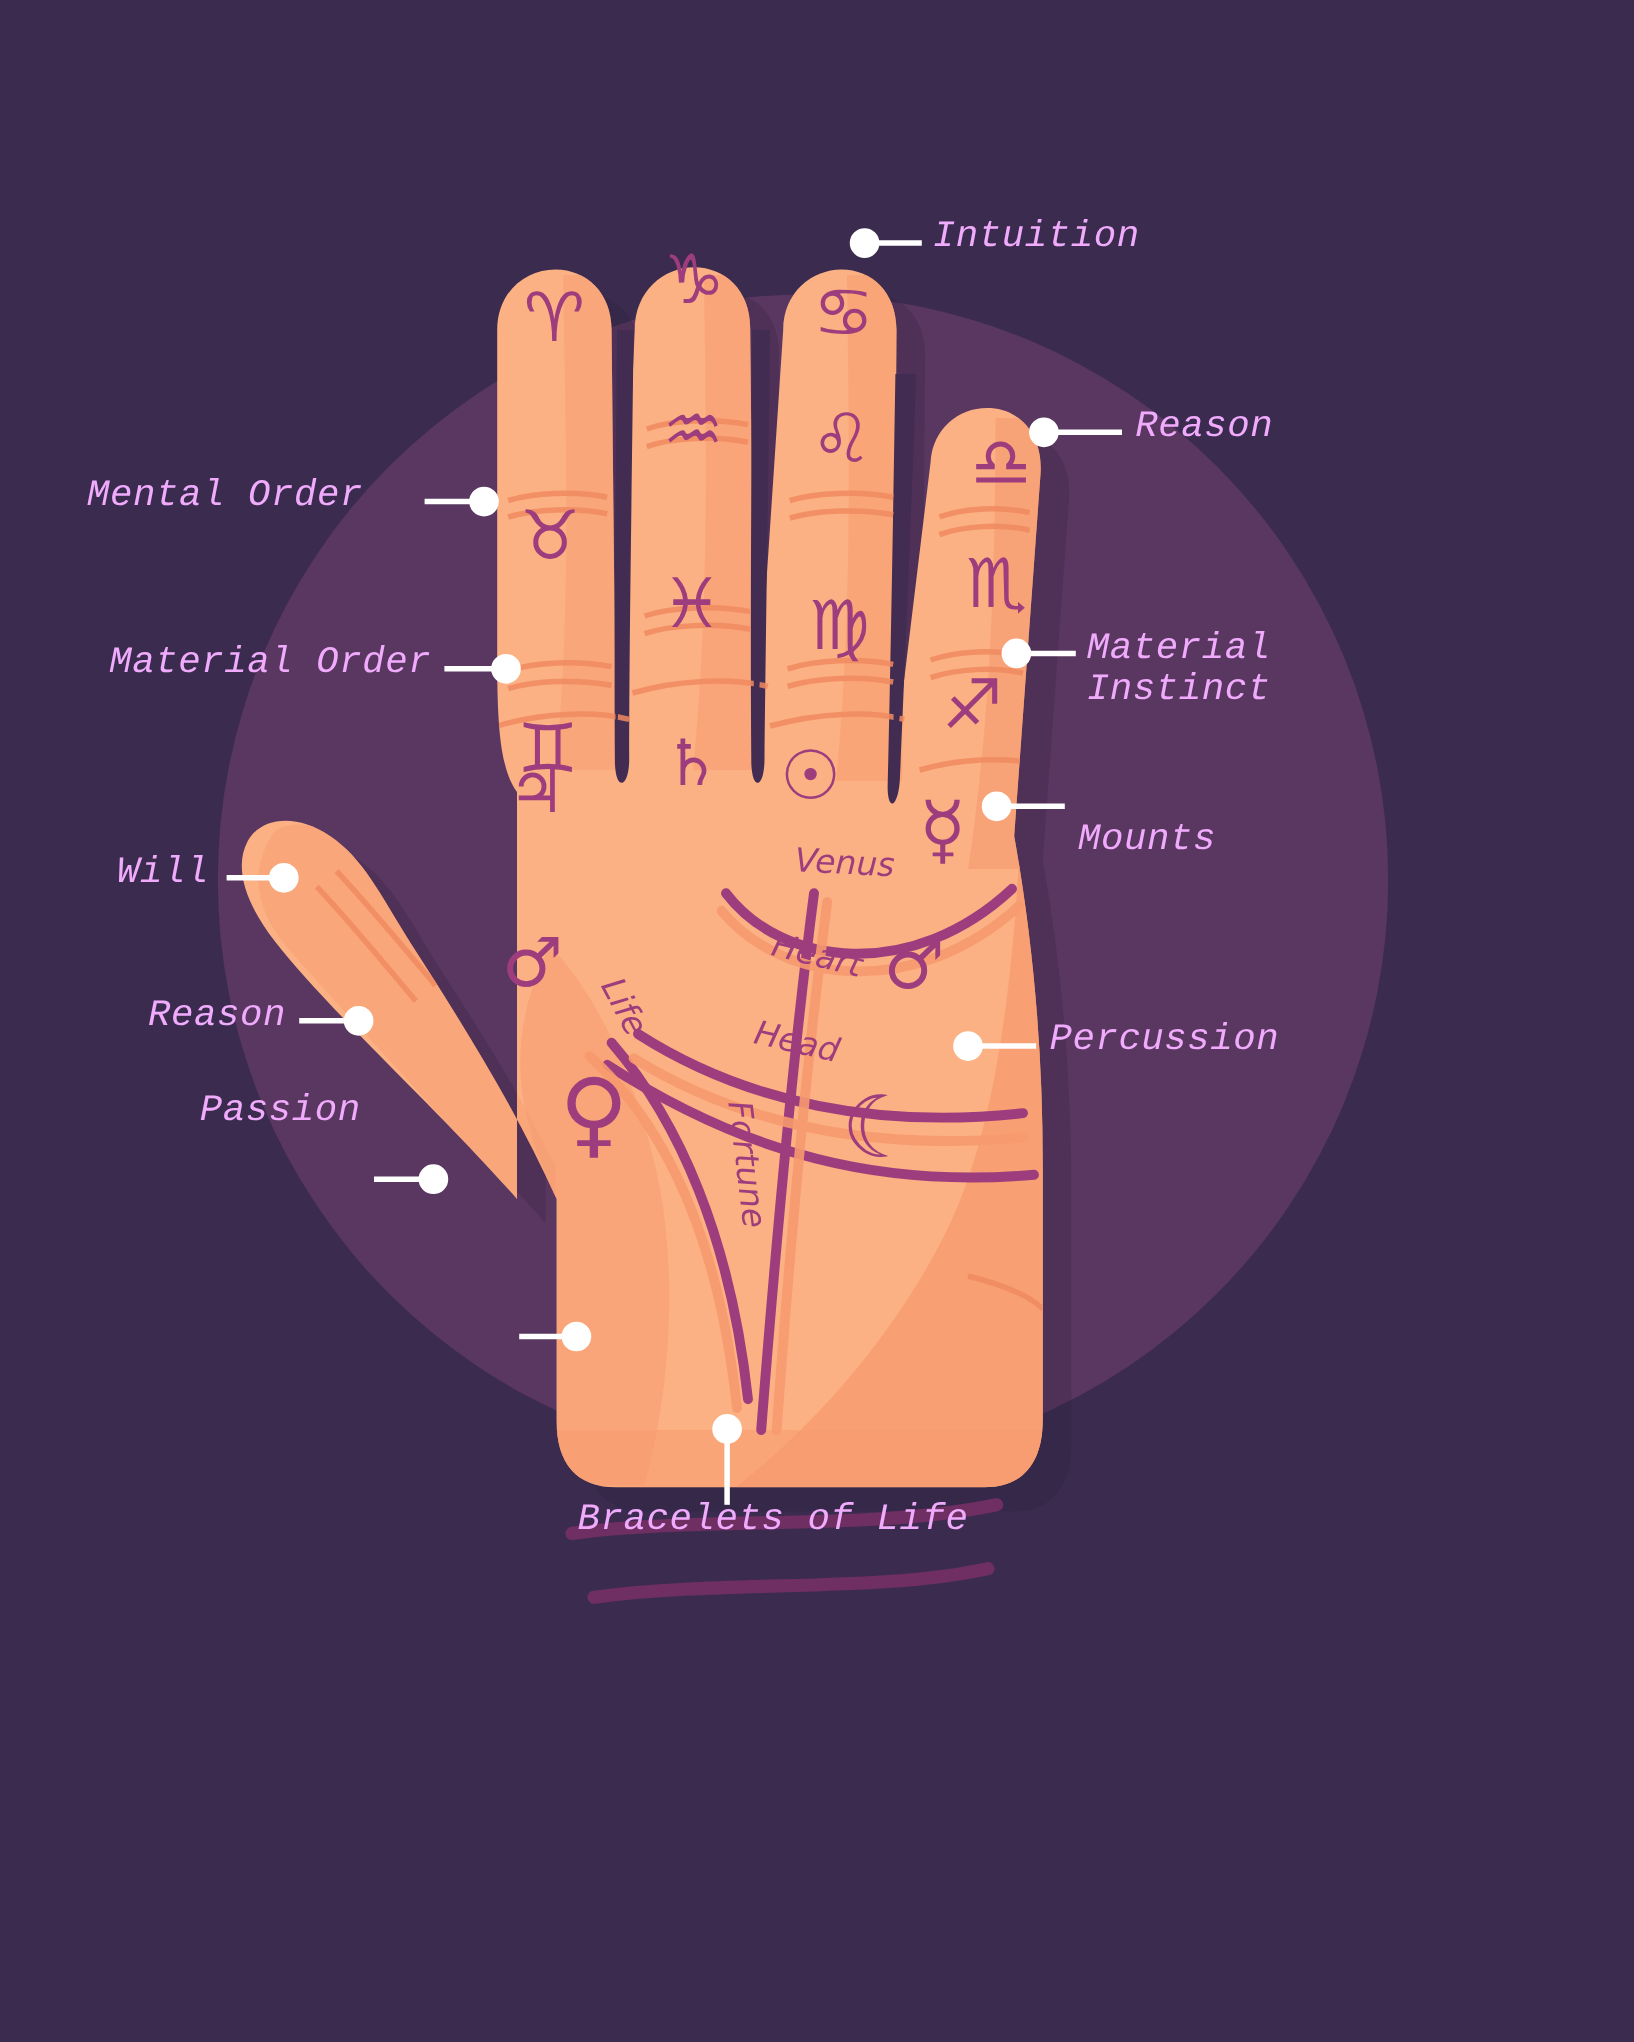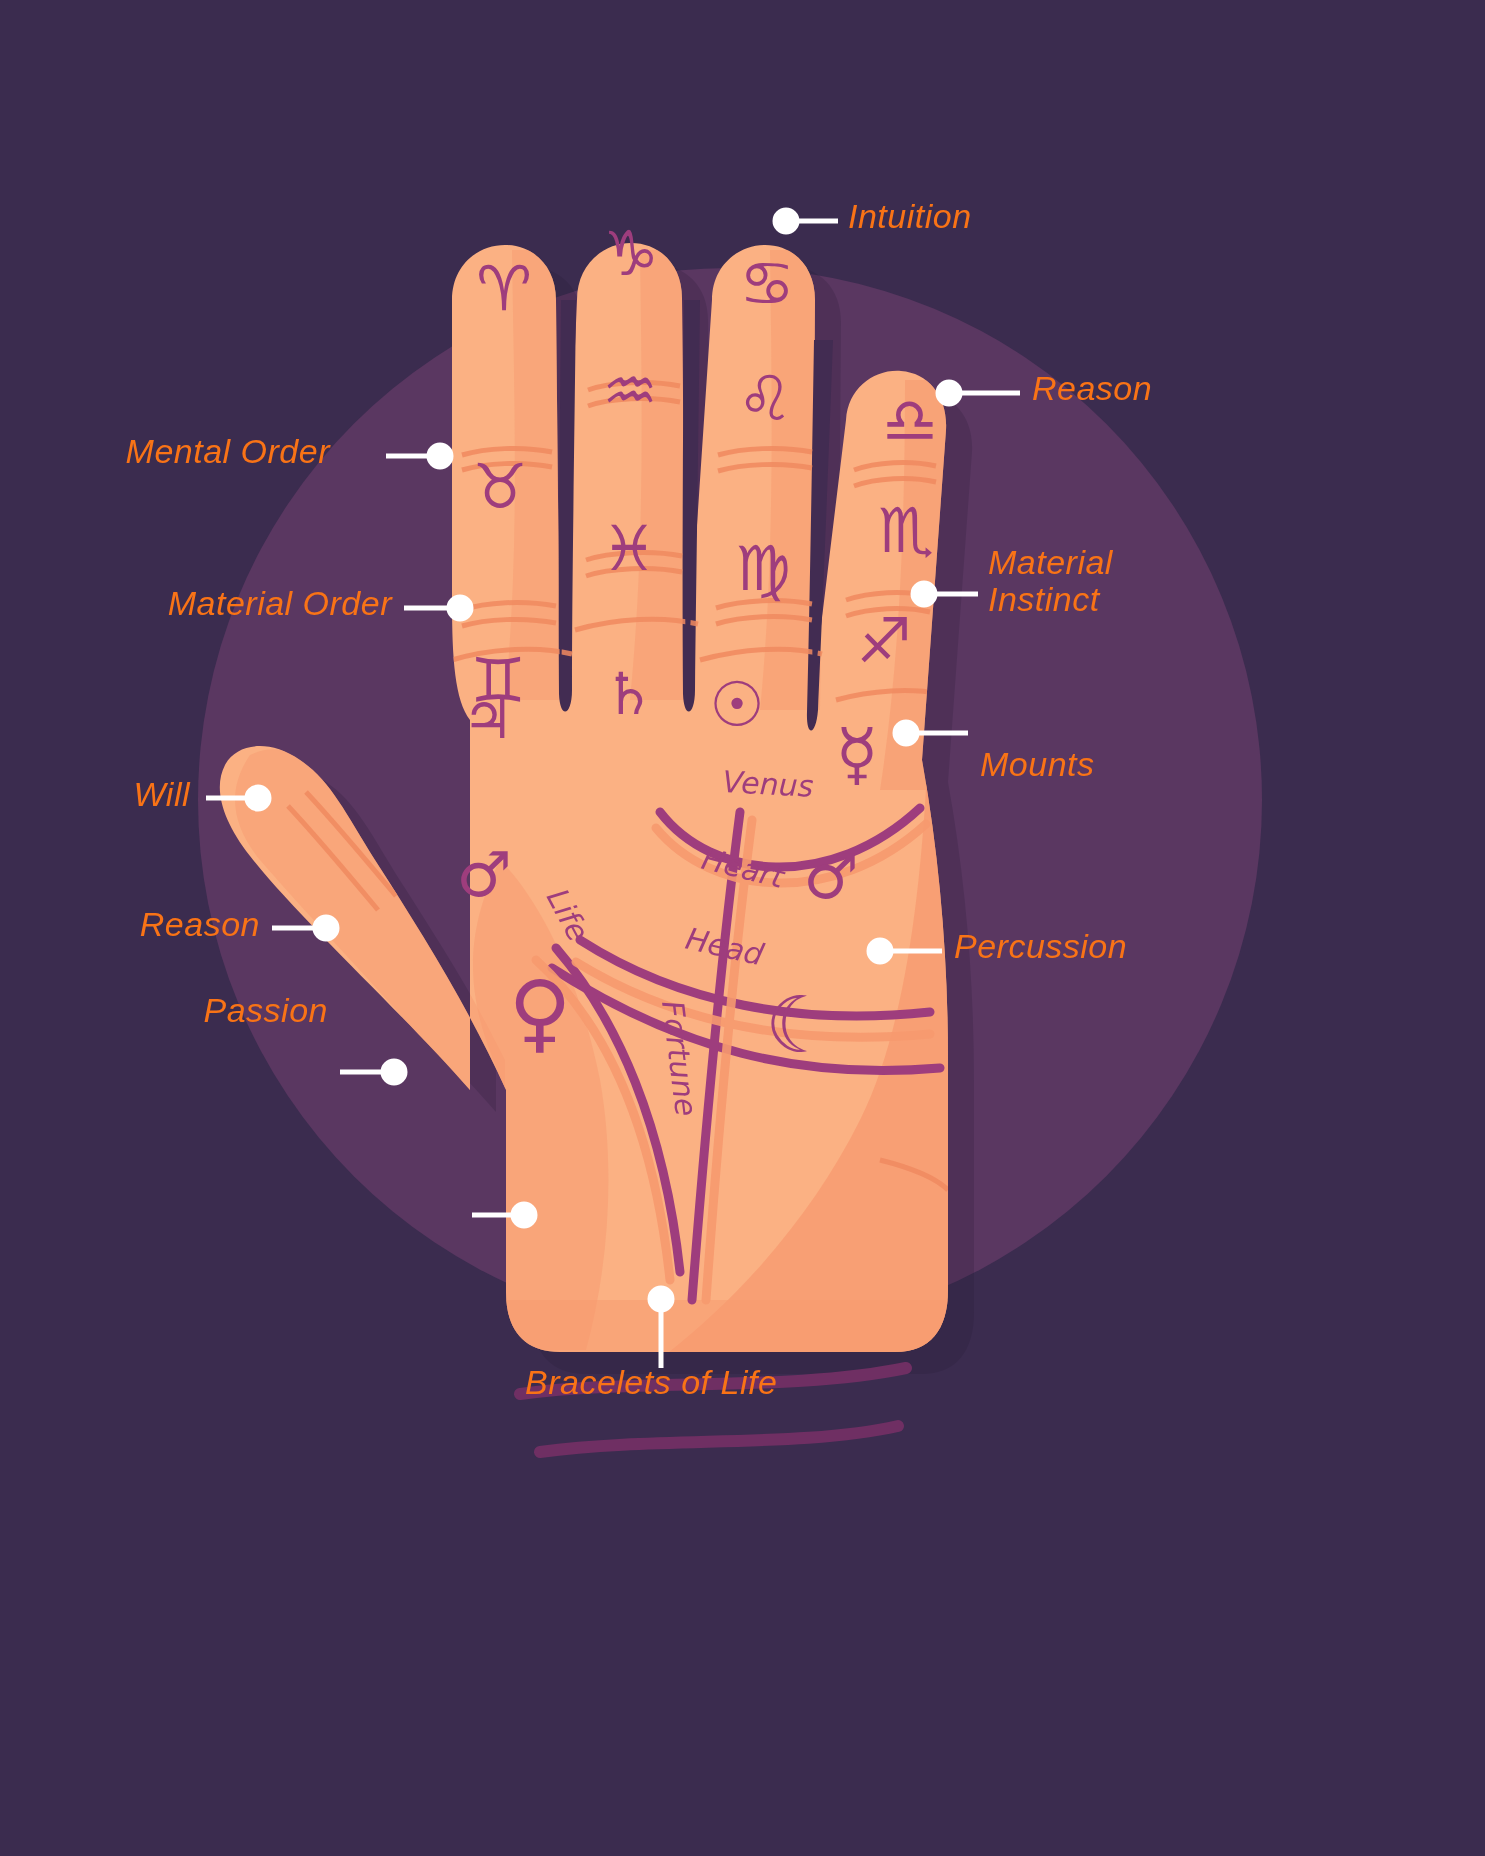--- a/index.html
+++ b/index.html
@@ -8,22 +8,22 @@
     background:#3b2c4f;
     font-family:"DejaVu Sans", sans-serif;
     overflow:hidden;
     position:relative;
   }
   #stage{position:absolute;inset:0;width:1485px;height:1856px;}
   #stage > svg{position:absolute;top:0;left:0;}
 
   .label{
     position:absolute;
-    color:#f97316;
-    font-family:Liberation Sans, sans-serif;
+    color:#f0abfc;
+    font-family:Liberation Mono, monospace;
     font-size:34px;
     font-style:italic;
     font-weight:400;
     letter-spacing:0.5px;
     white-space:pre-line;
     line-height:1.08;
   }
   .label.right{text-align:left;}
   .label.left{text-align:right;}
 </style>
@@ -245,21 +245,21 @@
 
       <line x1="661" y1="1303" x2="661" y2="1368"></line>
       <circle cx="661" cy="1299" r="11"></circle>
     </g>
   </svg>
 
   <div class="label right" style="left:848px; top:198px;">Intuition</div>
 
   <div class="label right" style="left:1032px; top:370px;">Reason</div>
 
-  <div class="label right" style="left:988px; top:544px;">Material
+  <div class="label right" style="left:988px; top:572px;">Material
 Instinct</div>
 
   <div class="label right" style="left:980px; top:746px;">Mounts</div>
 
   <div class="label right" style="left:954px; top:928px;text-align:right;">Percussion</div>
 
   <div class="label left" style="right:1155px; top:433px; width:400px;">Mental Order</div>
 
   <div class="label left" style="right:1093px; top:585px; width:400px;">Material Order</div>
 

